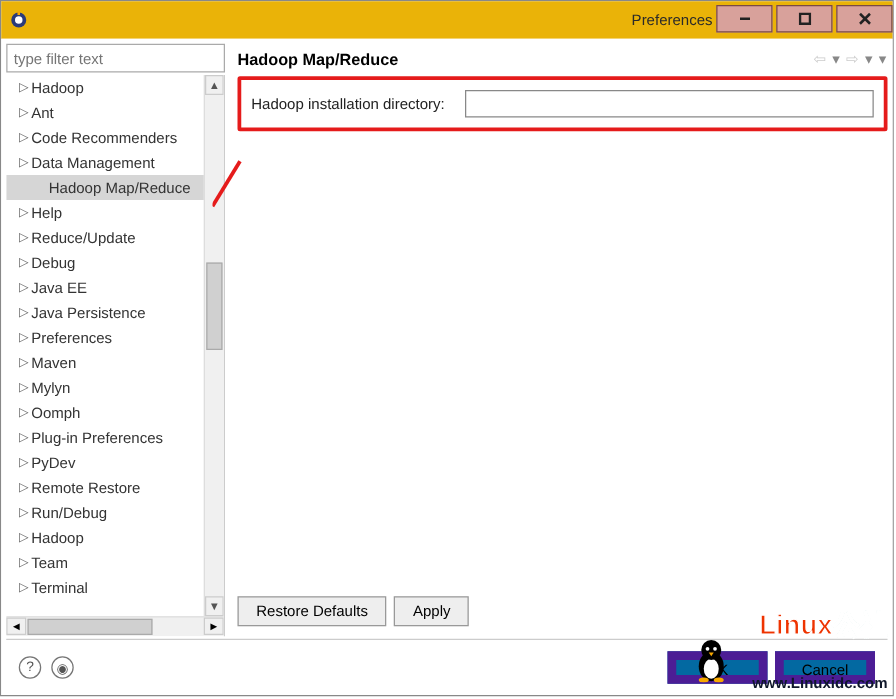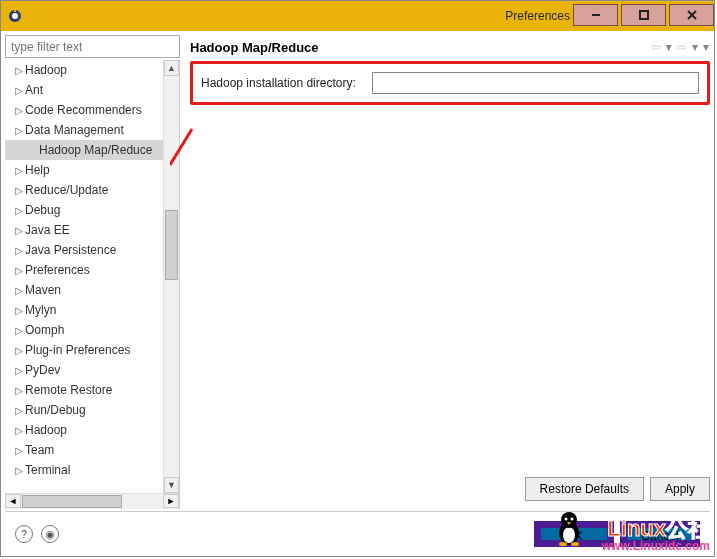--- a/index.html
+++ b/index.html
@@ -40,35 +40,35 @@
   .nav-icons span { padding: 1px; }
   .nav-icons .arrow { color: #ccc; }
 
   .highlight-box { border: 3px solid #e51b1b; padding: 8px 8px; border-radius: 2px; margin-bottom: 4px; }
   .form-row { display: flex; align-items: center; gap: 16px; }
   .form-label { font-size: 12px; color: #222; }
   .form-input { flex: 1; height: 22px; border: 1px solid #888; background: #fff; }
   .browse-btn { height: 22px; width: 80px; background: #e8e8e8; border: 1px solid #999; font-size: 12px; text-align: center; line-height: 20px; }
   .arrow-line { position: absolute; left: -10px; top: 92px; }
 
-  .right-buttons { margin-top: auto; display: flex; justify-content: flex-end; gap: 6px; padding: 8px 0; }
+  .right-buttons { margin-top: auto; display: flex; justify-content: flex-start; gap: 6px; padding: 8px 0; }
   .std-btn { height: 24px; padding: 0 14px; background: #eee; border: 1px solid #999; font-size: 12px; line-height: 22px; }
 
   .divider { border-top: 1px solid #ccc; margin-top: 2px; }
 
   .bottom-bar { height: 44px; display: flex; align-items: center; padding: 0 10px; gap: 6px; }
   .bottom-icons { display: flex; gap: 8px; }
   .round-icon { width: 18px; height: 18px; border: 1px solid #777; border-radius: 50%; display: flex; align-items: center; justify-content: center; font-size: 11px; color: #555; }
   .bottom-spacer { flex: 1; }
   .bottom-btn { width: 80px; height: 26px; background: #0369a1; border: 7px solid #4c1d95; font-size: 12px; position: relative; }
 
   .watermark { position: absolute; right: 4px; bottom: 4px; font-family: Arial; text-align: right; line-height: 1; pointer-events: none; }
   .watermark .t1 { font-size: 22px; font-weight: 900; color: #e30; -webkit-text-stroke: 1px #fff; }
   .watermark .t1 .cn { color: #0f766e; }
-  .watermark .t2 { font-size: 12px; font-weight: bold; color: #ec4899; }
+  .watermark .t2 { font-size: 12px; font-weight: bold; color: #0f172a; margin-top: 29px; }
   .penguin { position: absolute; right: 130px; bottom: 10px; width: 30px; height: 36px; }
 
   .outline { border: 1px solid #888; }
 </style>
 </head>
 <body>
 
 <div class="window outline">
 
   <div class="titlebar">

